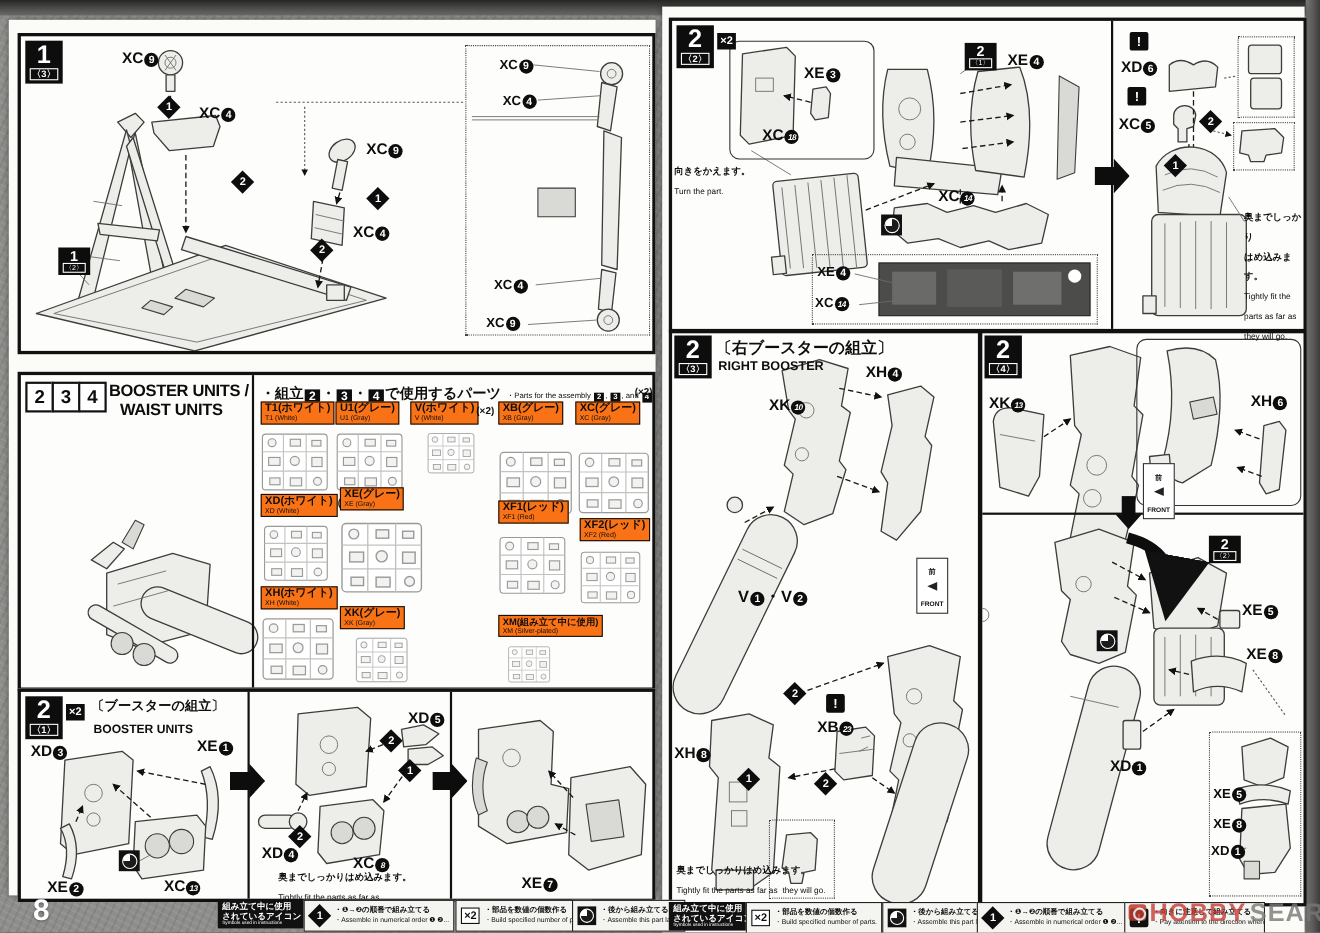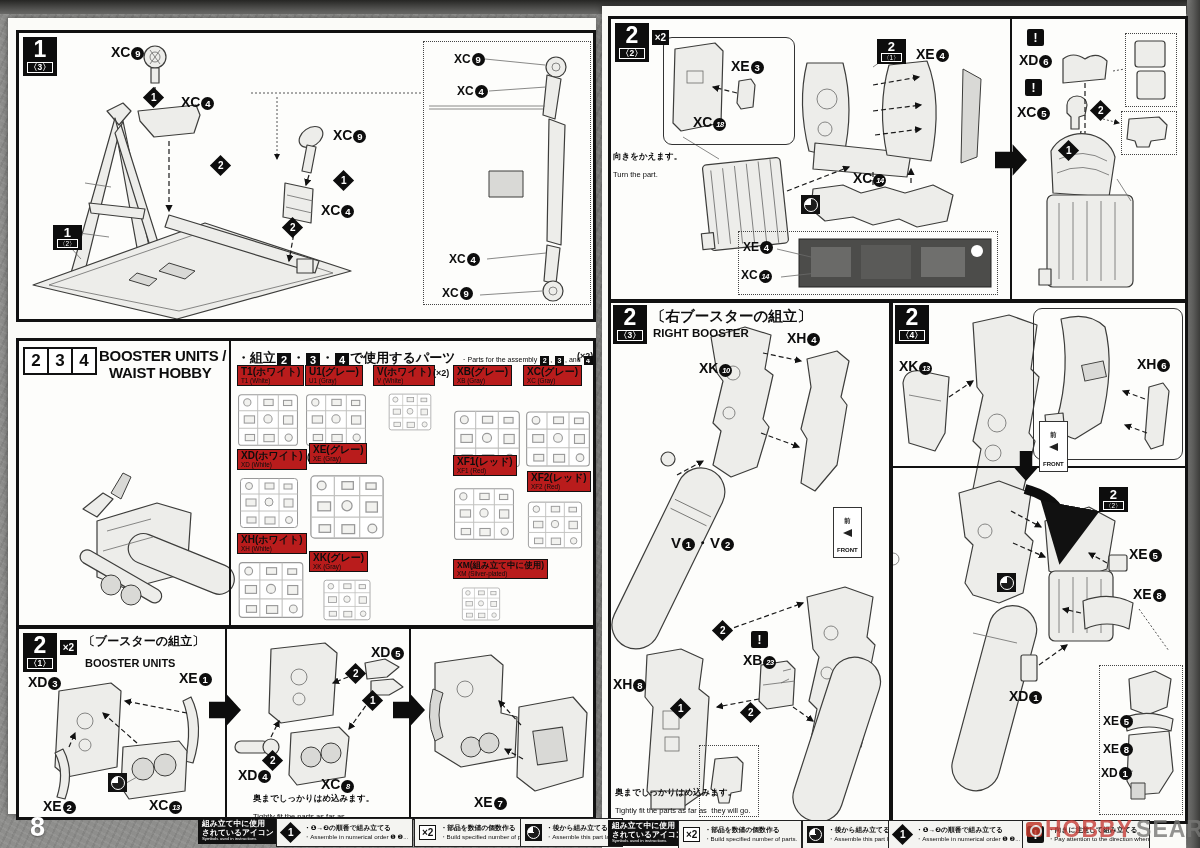--- a/index.html
+++ b/index.html
@@ -57,21 +57,21 @@
   .dotted{position:absolute;border:1.5px dotted #444;z-index:2;}
   .rinset{position:absolute;border:1.5px solid #333;border-radius:9px;z-index:2;background:#fdfdfb;}
   .tbox{position:absolute;width:22px;height:24px;border:2.5px solid #111;font-size:17px;font-weight:800;
       display:flex;align-items:center;justify-content:center;background:#fff;z-index:3;}
   .sectitle{position:absolute;font-weight:800;font-size:15px;line-height:1.15;letter-spacing:-.3px;z-index:3;}
   .nbox{display:inline-block;background:#0d0d0d;color:#fff;font-weight:700;text-align:center;}
   .nbox.big{width:14px;height:14px;font-size:11px;line-height:14px;margin:0 1px;vertical-align:-2px;}
   .nbox.sm{width:9px;height:9px;font-size:7px;line-height:9px;margin:0 1px;vertical-align:-1px;}
   .phdr{position:absolute;z-index:3;font-size:13px;font-weight:700;white-space:nowrap;}
   .phdr .en{font-size:7px;font-weight:400;margin-left:5px;}
-  .rbox{position:absolute;border:1.6px solid #111;background:#b91c1c;padding:1px 3px;z-index:3;line-height:1;white-space:nowrap;}
+  .rbox{position:absolute;border:1.6px solid #111;background:#f97316;padding:1px 3px;z-index:3;line-height:1;white-space:nowrap;}
   .rbox .j{font-size:10px;font-weight:700;display:block;}
   .rbox .e{font-size:6.3px;display:block;margin-top:1px;}
   .qty{position:absolute;font-size:9px;font-weight:700;z-index:3;white-space:nowrap;}
   .sprue{position:absolute;z-index:1;}
   .jt{position:absolute;z-index:3;font-weight:800;white-space:nowrap;}
   .pgnum{position:absolute;color:#fff;font-size:27px;font-weight:800;z-index:5;text-shadow:0 1px 2px rgba(0,0,0,.4);}
   .leghead{position:absolute;background:#111;color:#fff;z-index:5;padding:2px 4px;line-height:1.1;}
   .leghead .a{font-size:7.8px;font-weight:700;display:block;}
   .leghead .b{font-size:4.3px;display:block;}
   .legitem{position:absolute;display:flex;align-items:center;gap:4px;background:#f4f4f1;border:1.2px solid #222;
@@ -199,21 +199,21 @@
   <span class="lb sm" style="left:430px;top:220px"><b>XC</b><span class="cn">4</span></span>
   <span class="lb sm" style="left:423px;top:254px"><b>XC</b><span class="cn">9</span></span>
 </div>
 
 <div class="panel" style="left:16px;top:338px;width:574px;height:284px">
   <div class="vdiv" style="left:210px"></div>
   <div class="tbox" style="left:4px;top:6px">2</div>
   <div class="tbox" style="left:28px;top:6px">3</div>
   <div class="tbox" style="left:52px;top:6px">4</div>
   <div class="sectitle" style="left:80px;top:6px">
-    <span>BOOSTER UNITS /</span><br><span style="margin-left:10px">WAIST HOBBY</span></div>
+    <span>BOOSTER UNITS /</span><br><span style="margin-left:10px">WAIST UNITS</span></div>
   <svg class="art" viewBox="0 0 574 284">
     <g transform="translate(8,60)">
       <path class="p" d="M70,120l60,-18l34,10l-4,60l-60,16l-30,-12z"></path>
       <rect class="p" x="108" y="128" width="112" height="30" rx="15" transform="rotate(22 108 128)"></rect>
       <rect class="p" x="56" y="148" width="92" height="14" rx="7" transform="rotate(30 60 150)"></rect>
       <circle class="p2" cx="84" cy="184" r="10"></circle>
           <circle class="p2" cx="104" cy="194" r="10"></circle>
       <path class="p" d="M56,108l20,-16l10,6l-16,18z"></path>
       <path class="p2" d="M84,92l12,-20l8,4l-10,22z"></path>
       <path class="ln" d="M80,130l44,-12 M76,150l50,-14"></path>
@@ -502,20 +502,24 @@
       </div>
   <span class="lb" style="left:406px;top:86px"><b>XC</b><span class="cn">5</span></span>
   <div class="dia" style="left:482px;top:84px">
         <span>2</span>
       </div>
   <div class="dia" style="left:450px;top:124px">
         <span>1</span>
       </div>
   <div class="dotted" style="left:514px;top:14px;width:50px;height:72px"></div>
   <div class="dotted" style="left:510px;top:92px;width:54px;height:42px"></div>
+  <div class="note" style="left:520px;top:168px;width:52px">
+    <span class="j">奥までしっかり</span><br><span class="j">はめ込みます。</span><br>
+    <span class="e">Tightly fit the</span><br><span class="e">parts as far as</span><br>
+    <span class="e">they will go.</span></div>
 </div>
 
 <div class="panel" style="left:608px;top:300px;width:278px;height:518px">
   <svg class="art" viewBox="0 0 278 518">
     <path class="p" d="M100,34l34,-10l26,8l-6,34l8,6l-10,44l6,8l-12,40l-26,10l-18,-12l8,-34l-8,-8l10,-42l-6,-8z"></path>
     <circle class="ln" cx="122" cy="70" r="7"></circle>
         <circle class="ln" cx="118" cy="110" r="6"></circle>
     <path class="p" d="M196,56l30,-8l12,10l-8,36l6,8l-10,60l-22,26l-14,-8l6,-44l-6,-10l10,-42z"></path>
     <path class="dl" d="M152,50L190,58" marker-end="url(#ah)"></path>
     <path class="dl" d="M150,130L188,144" marker-end="url(#ah)"></path>

